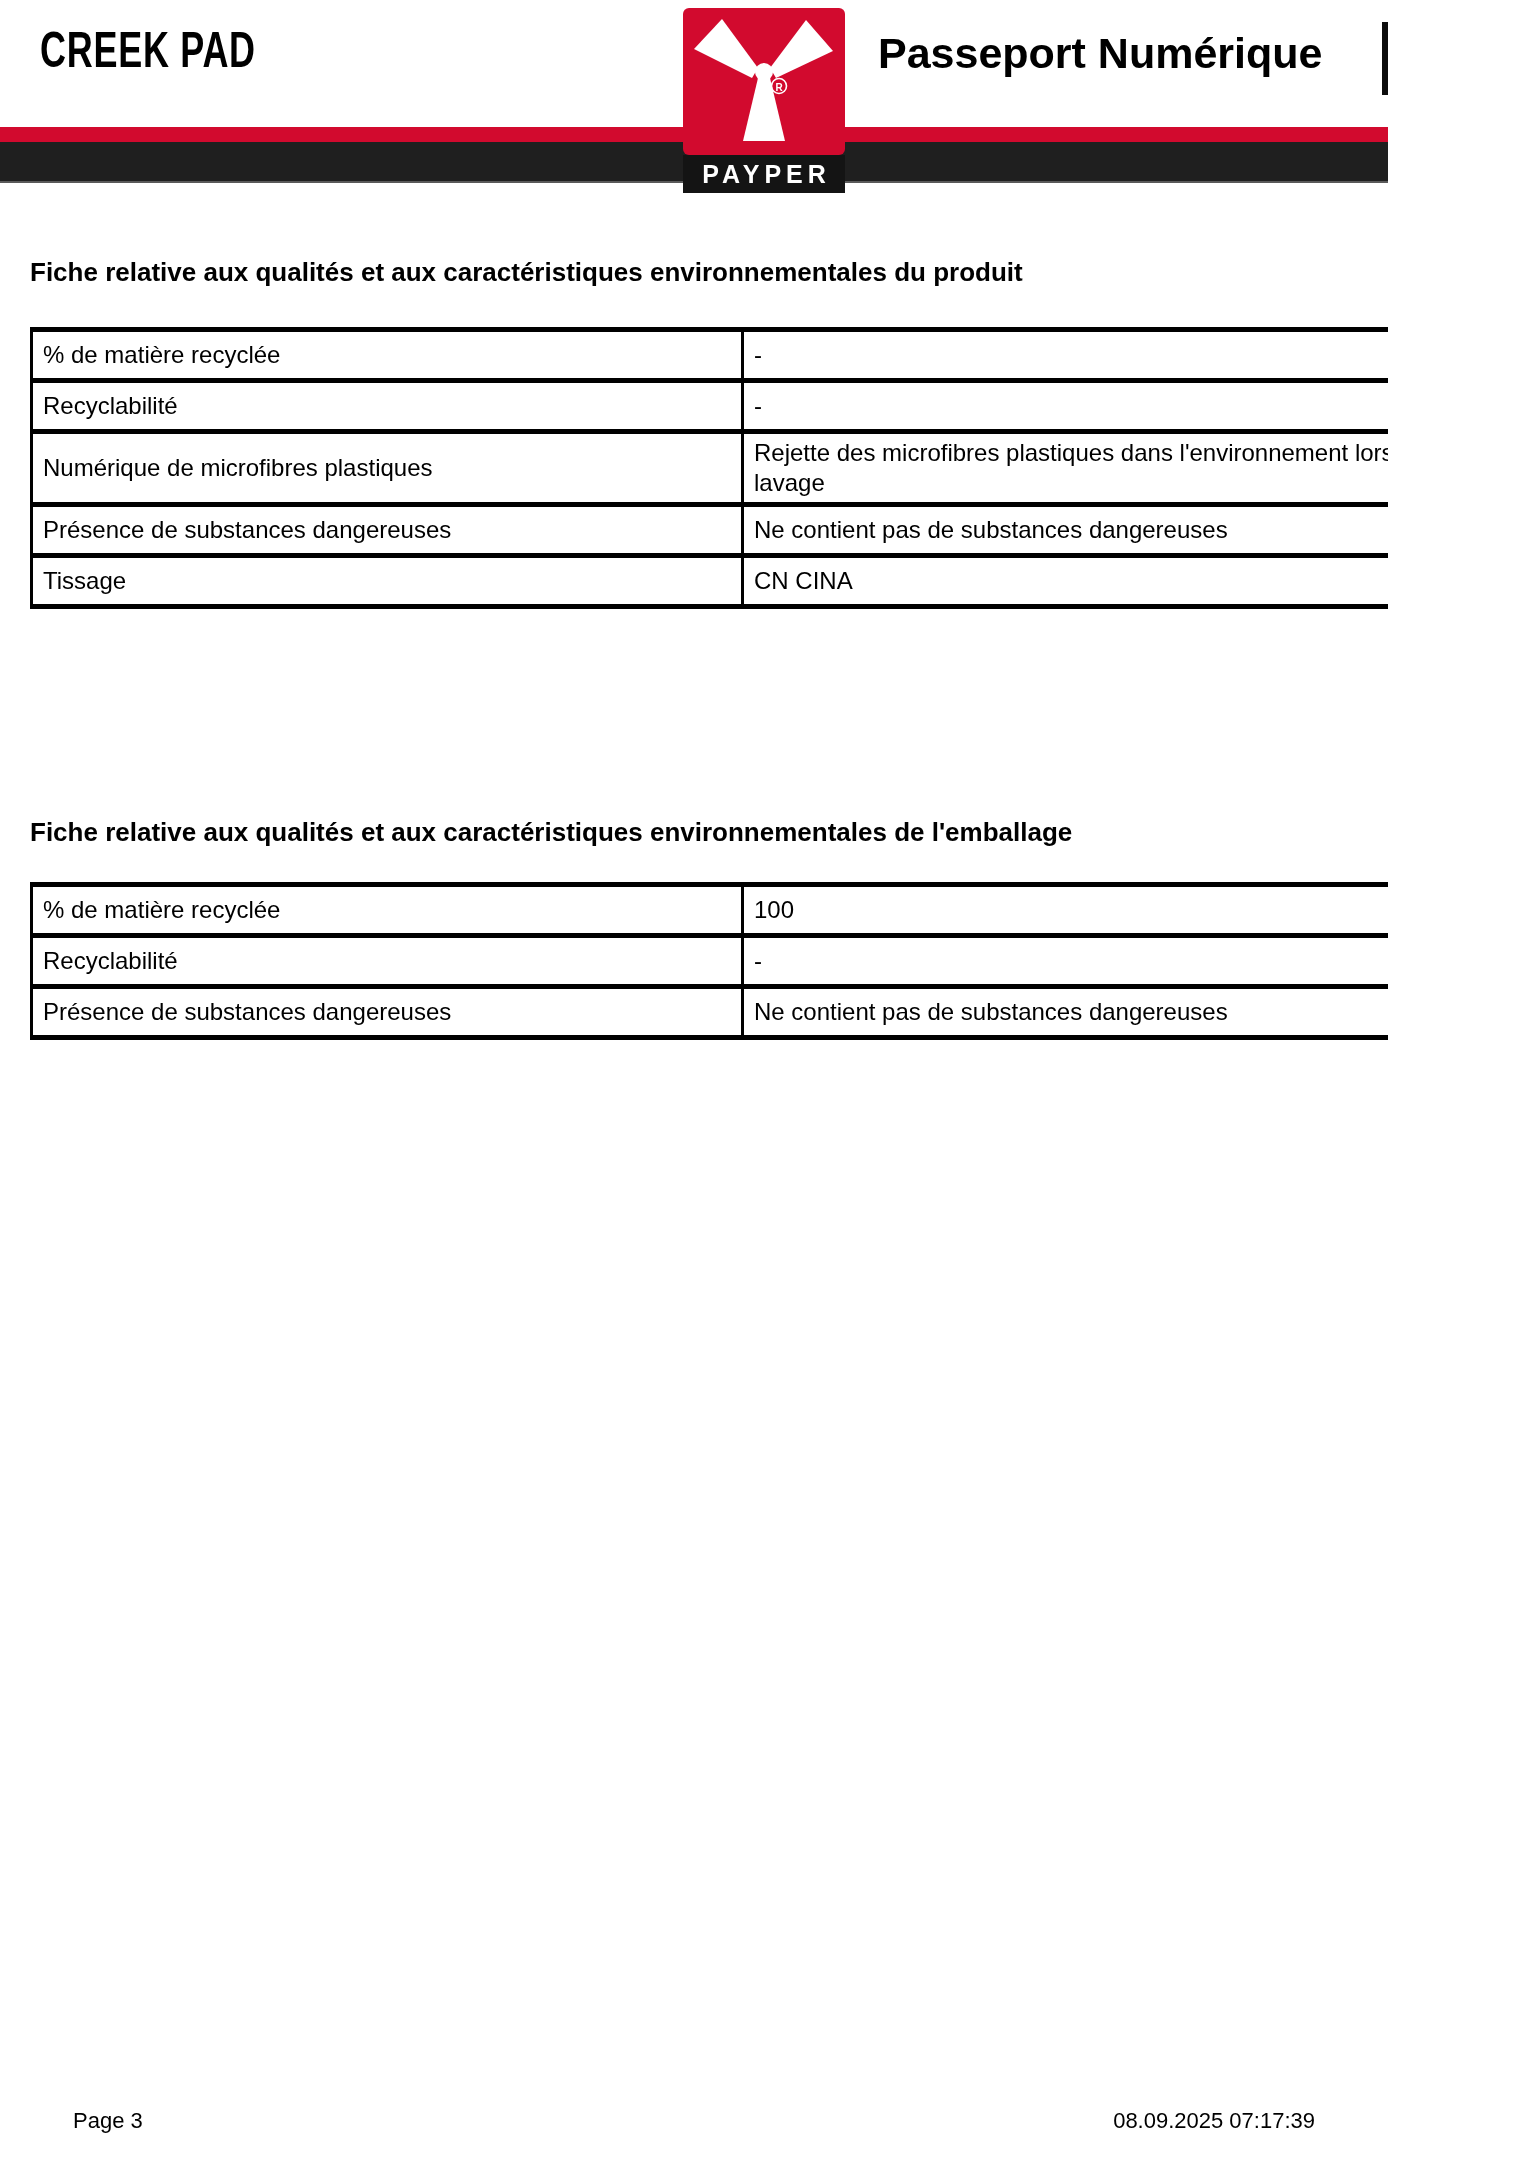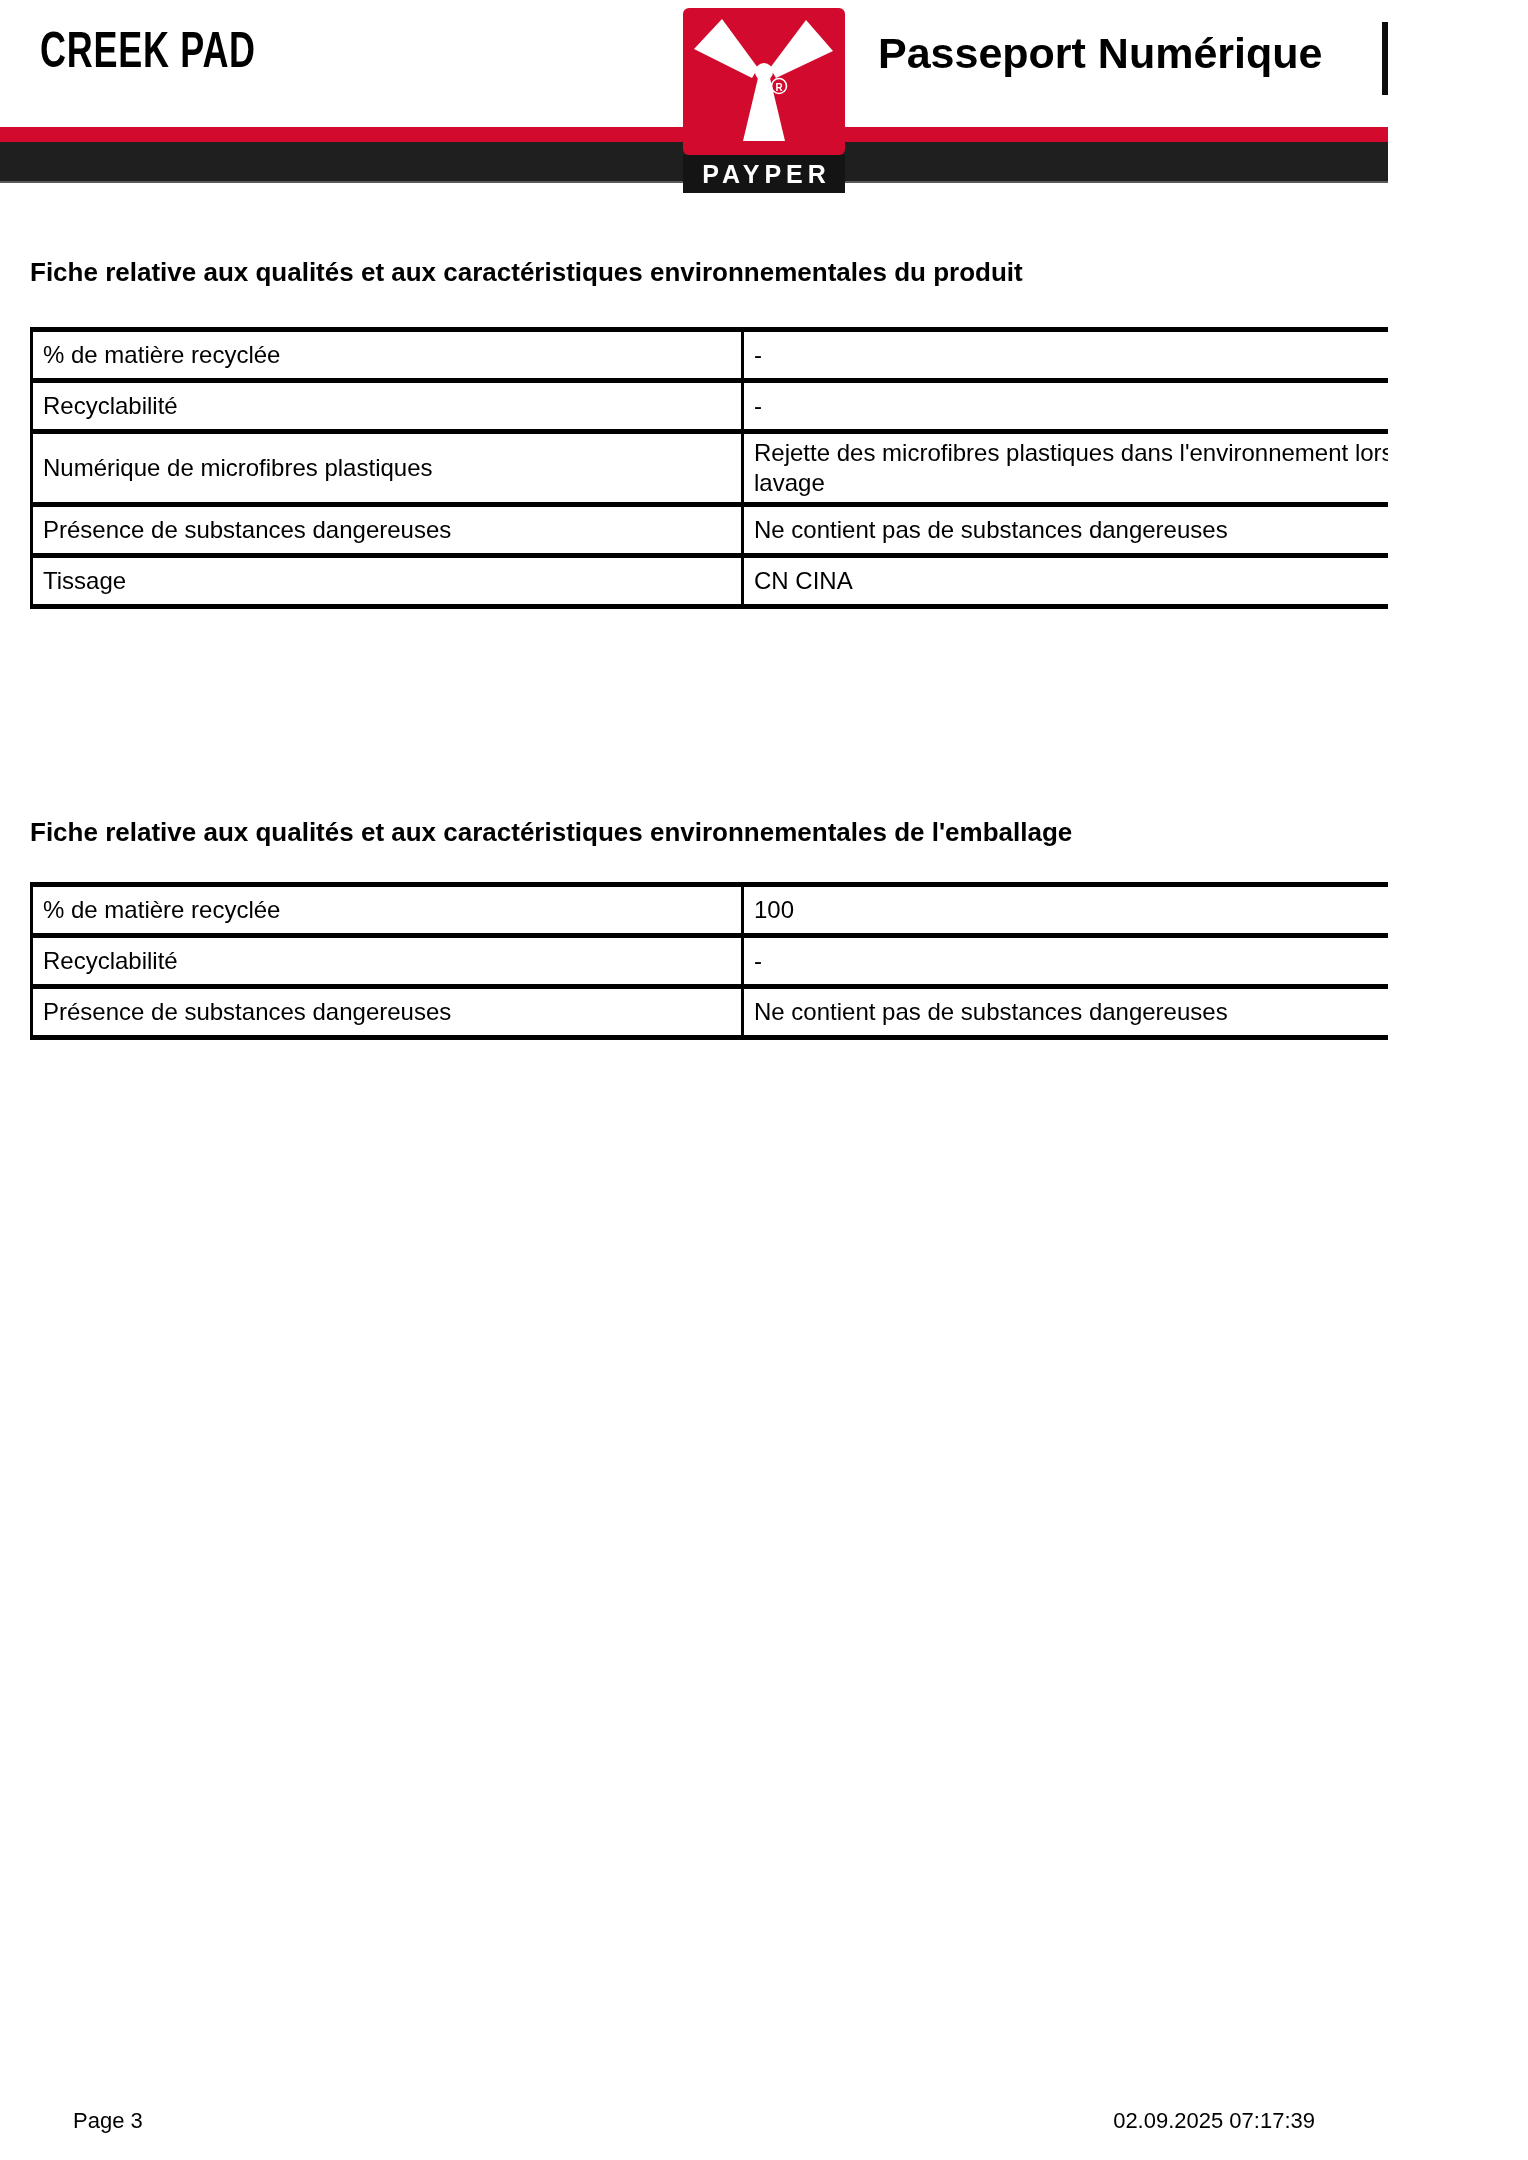--- a/index.html
+++ b/index.html
@@ -134,15 +134,15 @@
         <td>-</td>
       </tr>
       <tr>
         <td>Présence de substances dangereuses</td>
         <td>Ne contient pas de substances dangereuses</td>
       </tr>
     </tbody>
   </table>
 
   <div class="footer-page">Page 3</div>
-  <div class="footer-date">02.09.2025 07:17:39</div>
+  <div class="footer-date">08.09.2025 07:17:39</div>
 
 </div>
 
 </body></html>

